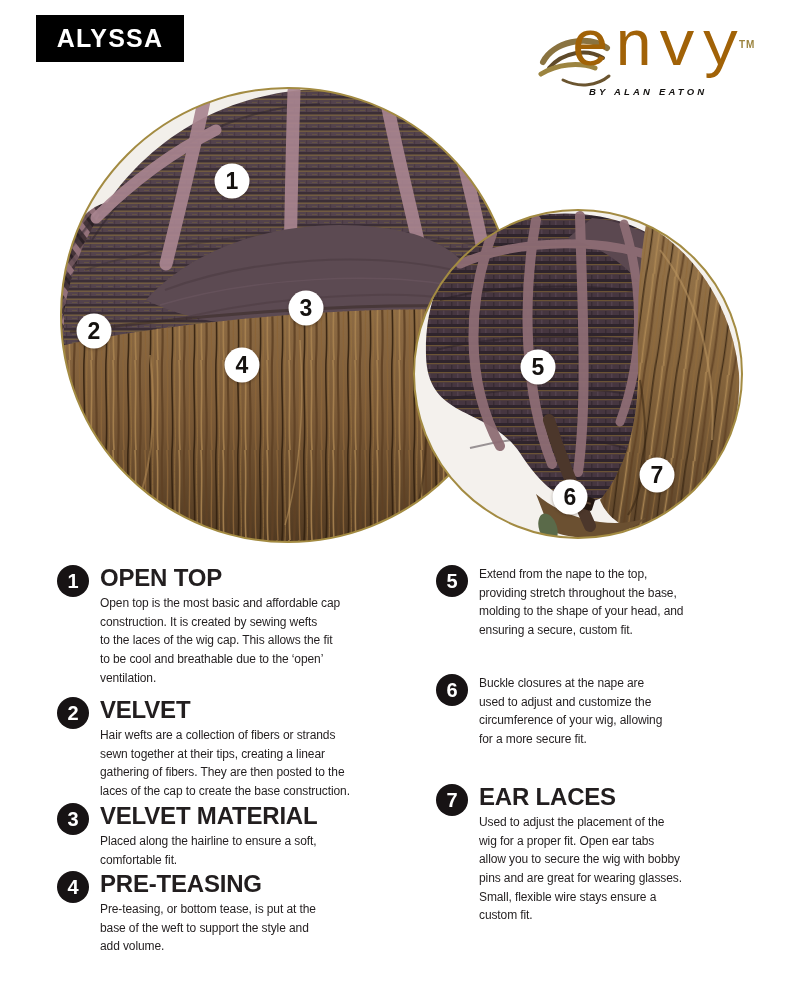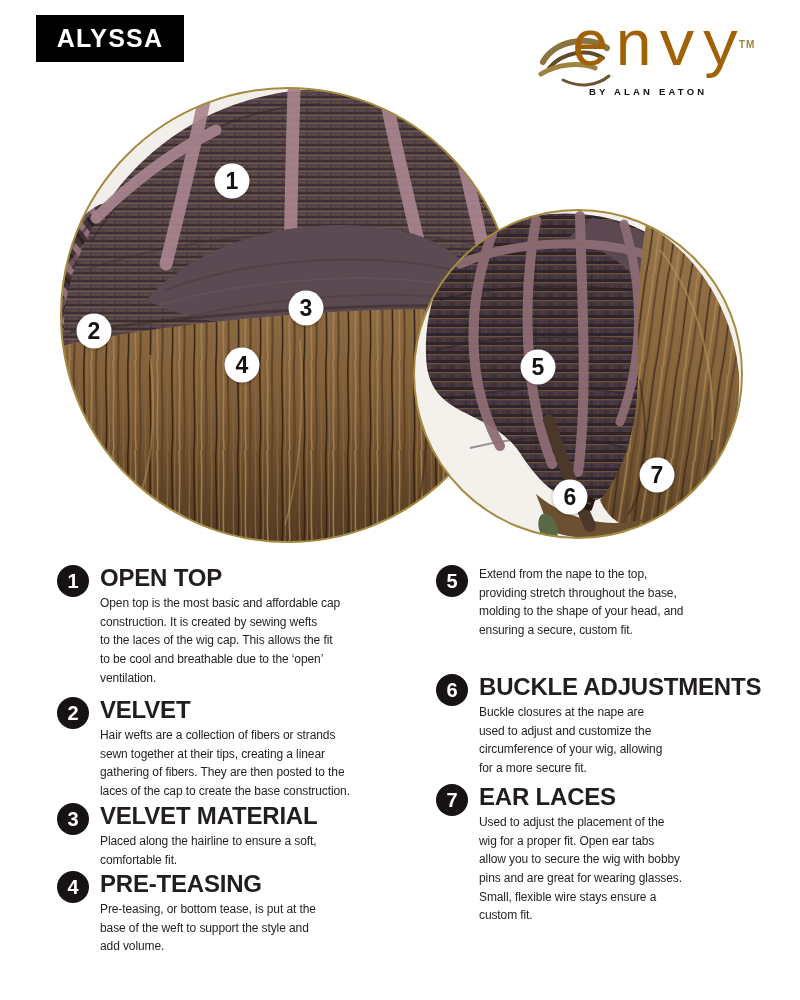--- a/index.html
+++ b/index.html
@@ -11,21 +11,21 @@
                background:#000; color:#fff; font-size:25px; font-weight:bold;
                letter-spacing:1.2px; display:flex; align-items:center; justify-content:center; }
 
   
   .brand { position:absolute; left:543px; top:22px; width:215px; height:84px; }
   .wordmark { position:absolute; left:28px; top:-6px; font-size:64px; line-height:1;
               letter-spacing:5px; color:#a16207; font-family:Liberation Mono, monospace; }
   .tm { position:absolute; left:196px; top:17px; font-size:10px; font-weight:bold;
         color:#9c8440; letter-spacing:1px; }
   .byline { position:absolute; left:46px; top:64px; font-size:9.5px; font-weight:bold;
-            letter-spacing:3.2px; color:#141210; white-space:nowrap; }
+            letter-spacing:3.2px; color:#141210; white-space:nowrap;font-style:italic; }
   .swirl { position:absolute; left:-6px; top:10px; }
 
   
   .fig { position:absolute; left:0; top:70px; }
 
   .callout { position:absolute; transform:translate(-50%,-50%); width:35px; height:35px;
              background:#fff; border-radius:50%; display:flex; align-items:center;
              justify-content:center; font-weight:bold; font-size:23px; color:#151210;
              box-shadow:0 1px 3px rgba(40,25,15,.35); }
 
@@ -242,21 +242,20 @@
     <div>
       <p class="sec-body">Extend from the nape to the top,
 providing stretch throughout the base,
 molding to the shape of your head, and
 ensuring a secure, custom fit.</p>
     </div>
   </div>
   <div class="section" style="left:436px; top:674px; width:330px;">
     <div class="badge">6</div>
     <div>
-      <h3 class="sec-title">BUCKLE ADJUSTMENTS</h3>
       <p class="sec-body">Buckle closures at the nape are
 used to adjust and customize the
 circumference of your wig, allowing
 for a more secure fit.</p>
     </div>
   </div>
   <div class="section" style="left:436px; top:784px; width:330px;">
     <div class="badge">7</div>
     <div>
       <h3 class="sec-title">EAR LACES</h3>

